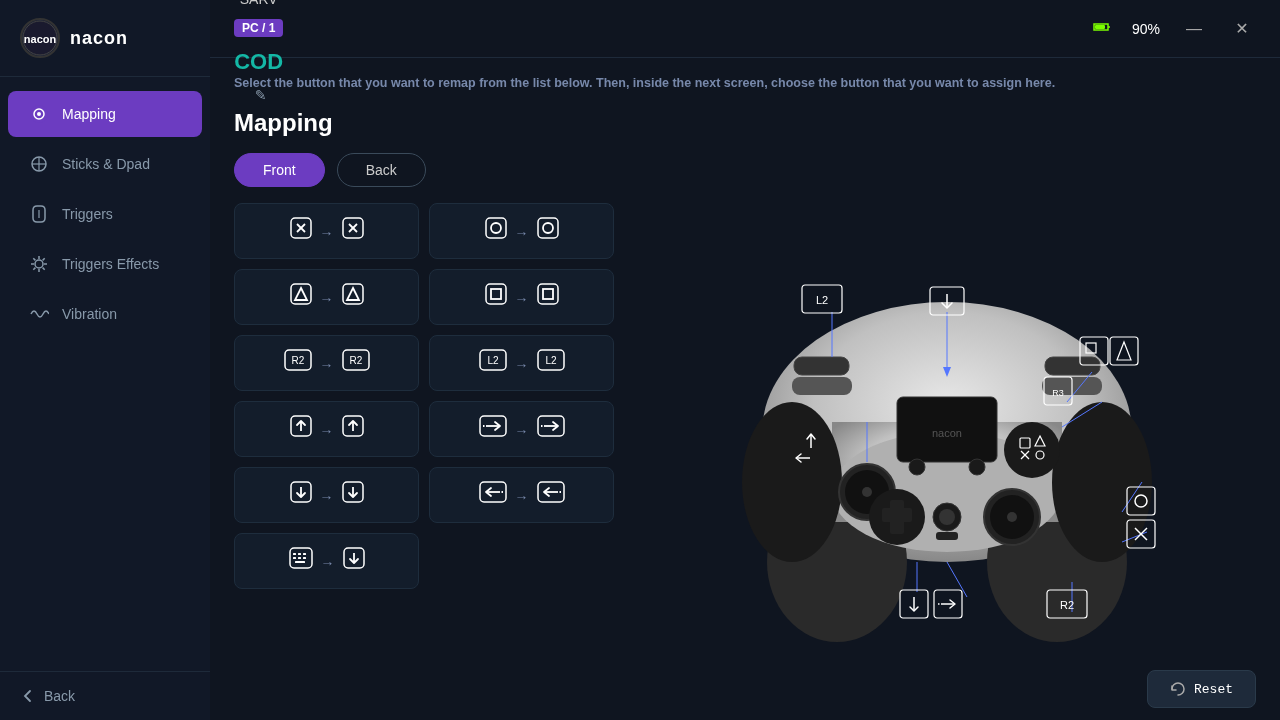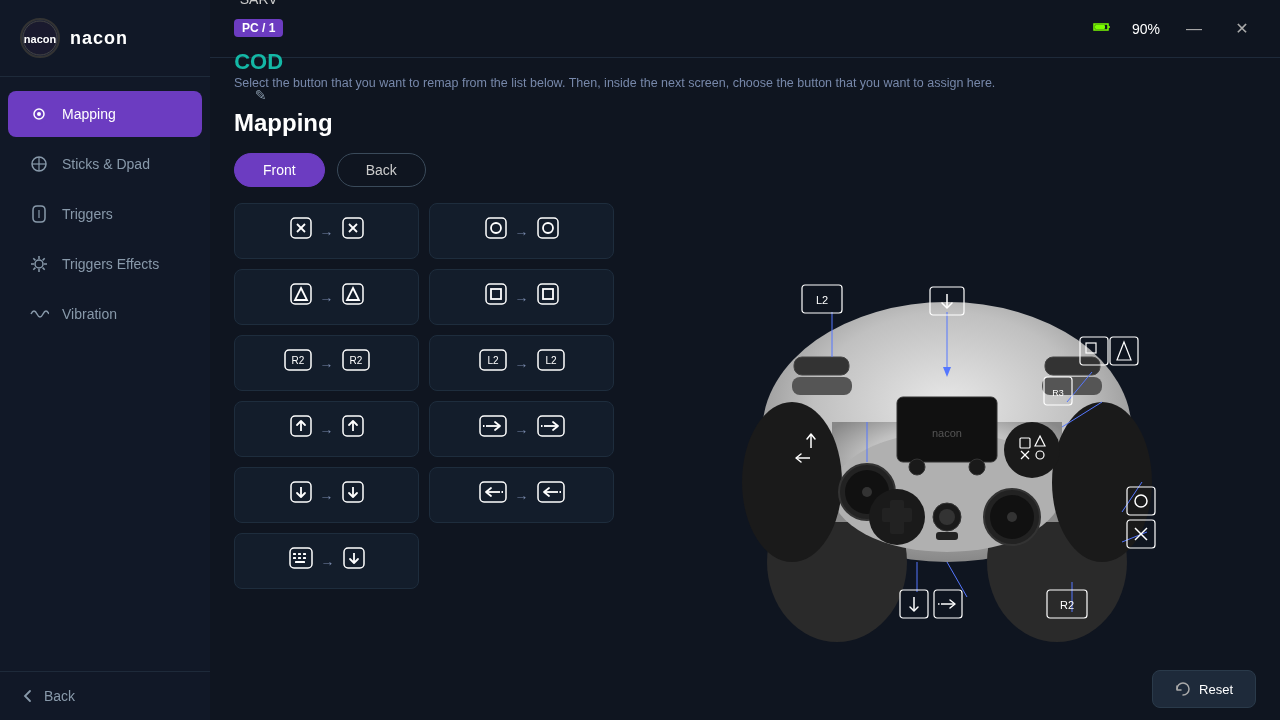--- a/index.html
+++ b/index.html
@@ -176,20 +176,21 @@
       display: flex;
       flex-direction: column;
       padding: 16px 24px 8px 24px;
       overflow: hidden;
     }
     .subtitle {
       color: #7788aa;
       font-size: 12.5px;
       margin-bottom: 16px;
       line-height: 1.5;
+      font-weight: bold;
     }
     .page-title {
       font-size: 24px;
       font-weight: bold;
       color: #fff;
       margin-bottom: 16px;
     }
 
     .mapping-layout {
       display: flex;
@@ -750,21 +751,21 @@
             <polyline points="7,4 2,8 7,12" stroke="#fff" stroke-width="1.5" fill="none" stroke-linecap="round" stroke-linejoin="round"></polyline>
           </g>
 
           <g transform="translate(362,155)">
             <rect x="0" y="0" width="28" height="28" rx="3" fill="none" stroke="#fff" stroke-width="1.2"></rect>
             <text x="14" y="19" text-anchor="middle" font-size="9" fill="#fff" font-family="Arial">R3</text>
           </g>
 
         </svg>
 
-        <button class="reset-btn" style="position:absolute; bottom:4px; right:0px;">
+        <button class="reset-btn" style="position:absolute; bottom:4px; right:0px;font-family:Liberation Mono, monospace;">
           <svg width="16" height="16" viewBox="0 0 16 16">
             <path d="M2 8 A6 6 0 1 1 8 14" fill="none" stroke="#aaa" stroke-width="1.5" stroke-linecap="round"></path>
             <polyline points="2,5 2,9 6,9" stroke="#aaa" stroke-width="1.5" fill="none" stroke-linecap="round" stroke-linejoin="round"></polyline>
           </svg>
           <span>Reset</span>
         </button>
       </div>
     </div>
   </div>
 </div>

